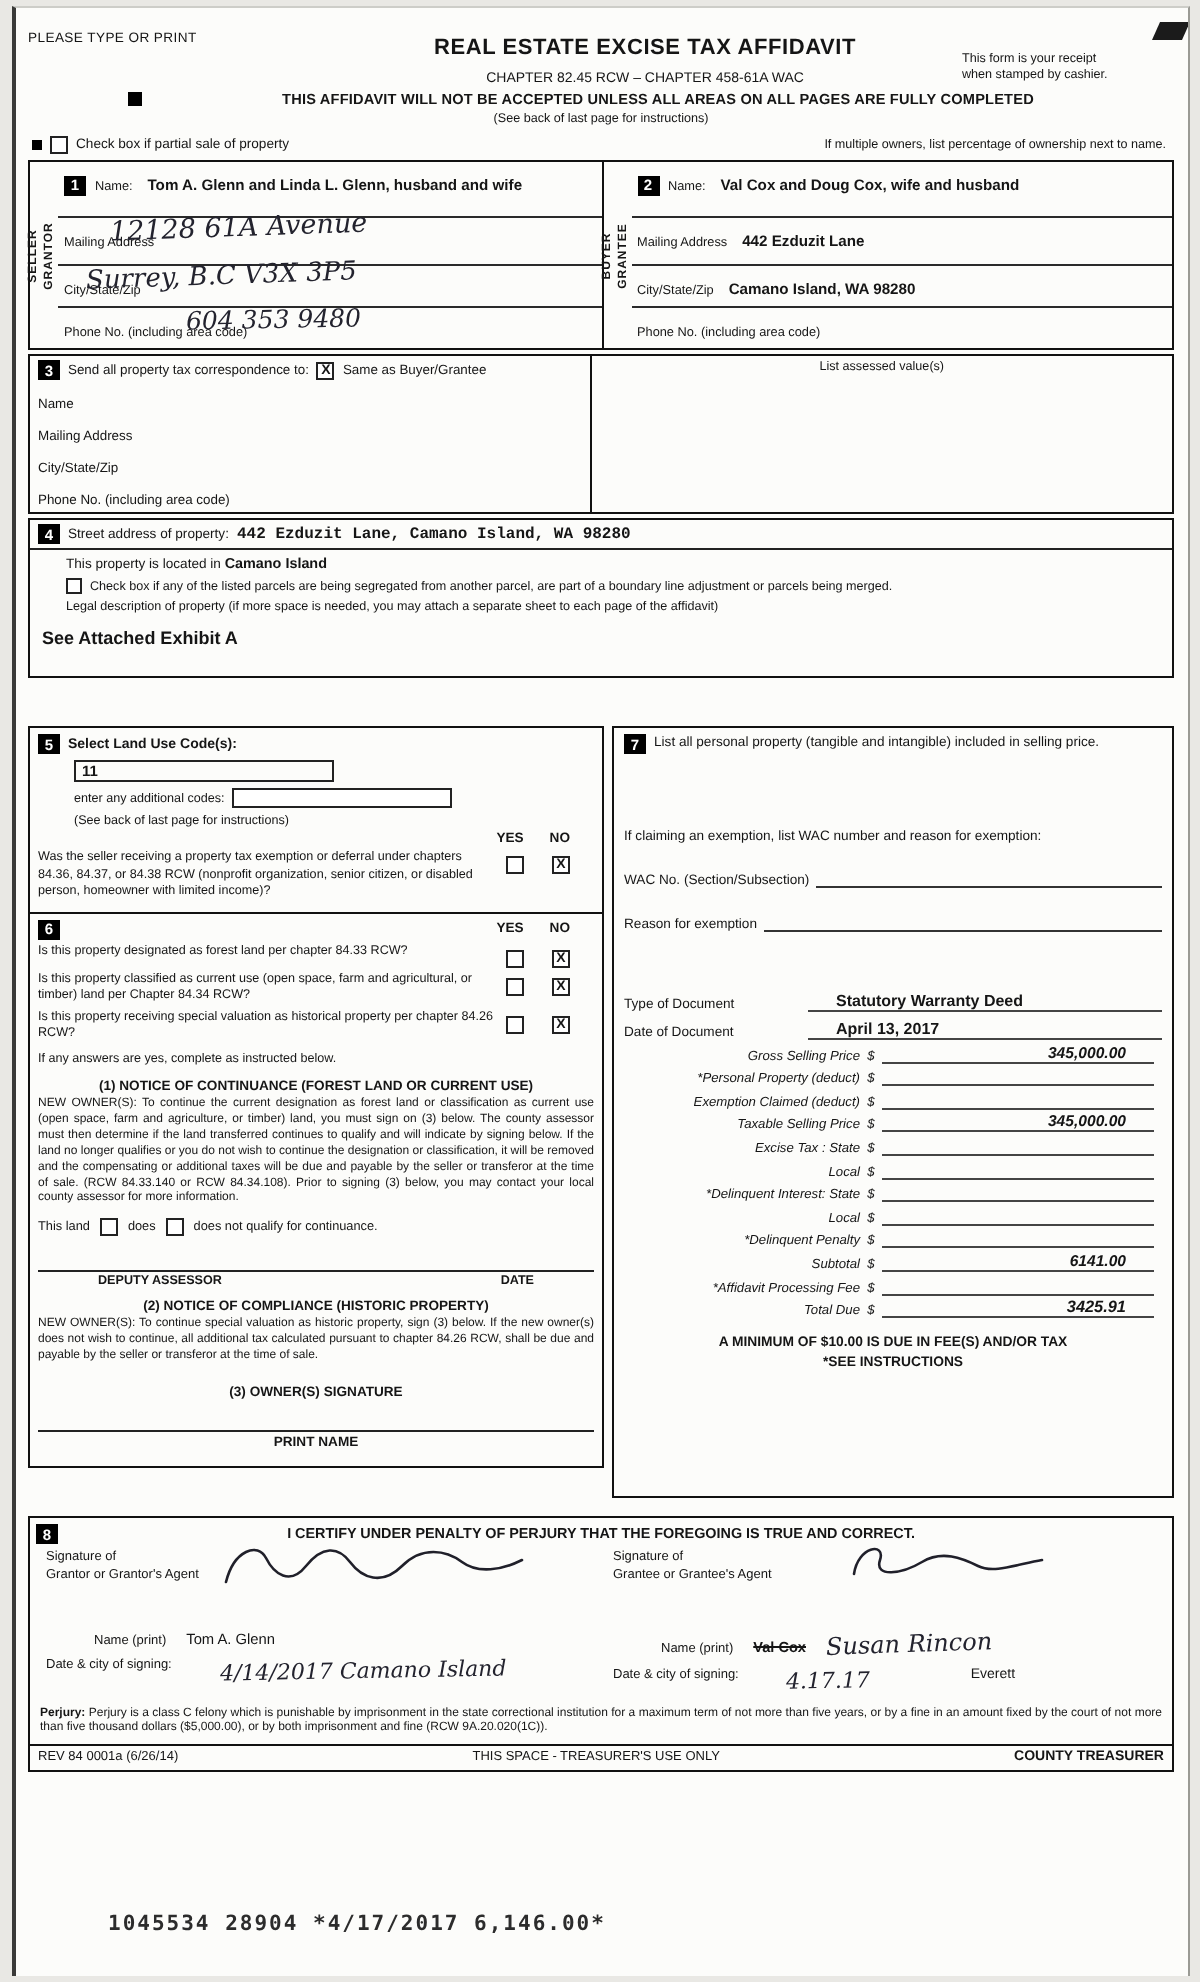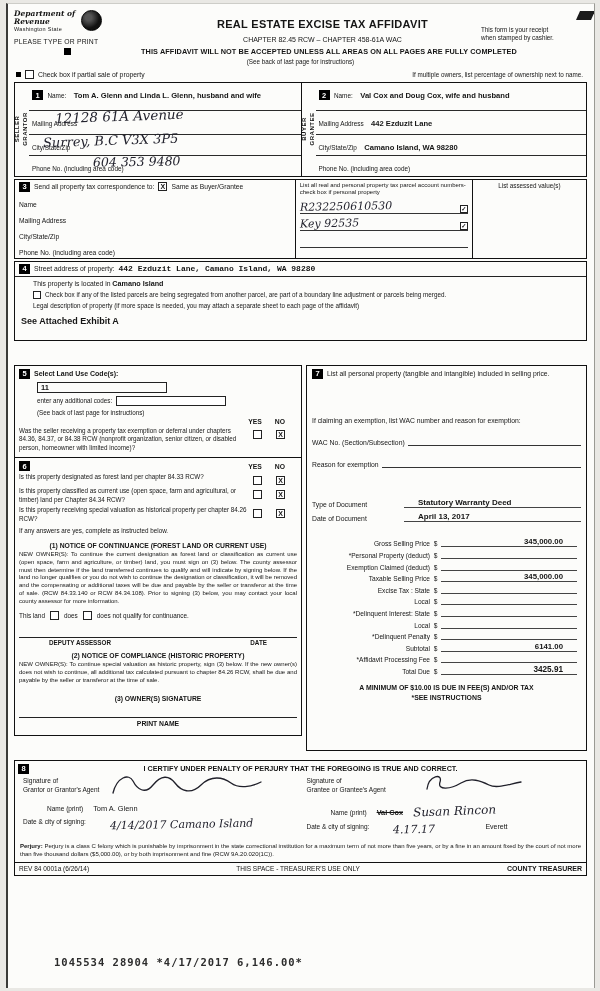--- a/index.html
+++ b/index.html
@@ -118,68 +118,60 @@
   .s7r1 .txt { font-size:6.8px; line-height:1.35; }
   .sp38 { height:38px; }
   .sp26 { height:26px; }
   .exi { font-size:6.8px; }
   .linerow { display:flex; align-items:flex-end; gap:3px; margin-top:13px; }
   .linerow .lab { font-size:6.8px; white-space:nowrap; }
   .fill-line { flex:1; border-bottom:1px solid #333; height:9px; }
   .docrow { display:flex; align-items:flex-end; margin-top:4px; }
   .docrow .lab { font-size:6.8px; width:92px; flex:none; }
   .docrow .dval { flex:1; border-bottom:1px solid #444; font-size:8px; font-weight:bold; padding-left:14px; }
-  .money { margin-top:14px; }
+  .money { margin-top:0;font-style:italic; }
   .mrow { display:flex; align-items:flex-end; height:11.6px; }
   .mlabel { width:118px; text-align:right; font-size:6.6px; flex:none; }
   .mdollar { width:11px; text-align:center; font-size:6.6px; flex:none; }
   .mval { flex:1; border-bottom:1px solid #444; text-align:right; font-size:7.8px; font-weight:bold; padding-right:14px; margin-right:4px; min-height:10px; }
   .min-note { text-align:center; font-weight:bold; font-size:6.9px; margin-top:9px; }
   .see-ins { text-align:center; font-weight:bold; font-size:6.9px; margin-top:3px; }
 
   
   .box8 { border:1px solid #111; margin-top:9px; }
   .s8head { position:relative; text-align:center; padding:3px 14px 2px; font-weight:bold; font-size:7.2px; }
   .s8head .secnum { position:absolute; left:3px; top:3px; }
   .sigrow { display:flex; padding:0 2px; }
   .sigcol { width:50%; padding:2px 6px 4px; position:relative; }
   .sig-lab { font-size:6.5px; line-height:1.35; }
   .sig-art { position:absolute; top:-4px; }
   .sig-art.g1 { left:90px; }
   .sig-art.g2 { left:120px; }
   .strike { text-decoration:line-through; font-size:7.3px; font-weight:bold; }
-  .nm-row { display:flex; align-items:baseline; gap:10px; margin-top:10px; font-size:6.5px;padding-left:24px; }
+  .nm-row { display:flex; align-items:baseline; gap:10px; margin-top:22px; font-size:6.5px;padding-left:24px; }
   .nm-row .tval { font-size:7.4px; }
   .hw-name { font-size:12px; transform:rotate(-2deg); display:inline-block; }
   .dt-row { display:flex; align-items:flex-start; gap:24px; margin-top:5px; font-size:6.5px; }
   .hw-date { font-size:11px; transform:rotate(-1deg); display:inline-block; }
   .tcity { font-size:7px; margin-left:26px; }
   .perjury { padding:3px 5px 3px; font-size:6px; line-height:1.32; text-align:justify; }
   .f8 { border-top:1px solid #111; display:flex; justify-content:space-between; align-items:center; padding:2px 4px 3px; font-size:6.5px; }
   .f8 .ct { font-weight:bold; font-size:7px; }
 
   .stamp { position:absolute; left:46px; top:952px; font-family:"DejaVu Sans Mono", monospace;
            font-size:10.5px; font-weight:bold; letter-spacing:1px; color:#2c2c2c; }
 </style>
 </head>
 <body>
 
 <div class="page">
   <div class="corner-mark"></div>
 
   <div class="hdr">
     <div class="logo-block">
-      <div class="logo">
-        <div>
-          <div class="lt1">Department of</div>
-          <div class="lt2">Revenue</div>
-          <div class="lt3">Washington State</div>
-        </div>
-        <div class="logo-seal"></div>
-      </div>
       <div class="type-print">PLEASE TYPE OR PRINT</div>
     </div>
     <div class="h-center">
       <div class="h-title">REAL ESTATE EXCISE TAX AFFIDAVIT</div>
       <div class="h-chapter">CHAPTER 82.45 RCW – CHAPTER 458-61A WAC</div>
     </div>
     <div class="h-right">
       <div>This form is your receipt</div>
       <div>when stamped by cashier.</div>
     </div>
@@ -260,32 +252,20 @@
       <div class="s3-head">
         <span class="secnum">3</span>
         <span>Send all property tax correspondence to:</span>
         <span class="cb">X</span>
         <span>Same as Buyer/Grantee</span>
       </div>
       <div class="s3-field">Name</div>
       <div class="s3-field">Mailing Address</div>
       <div class="s3-field">City/State/Zip</div>
       <div class="s3-field">Phone No. (including area code)</div>
-    </div>
-    <div class="s3-parcel">
-      <div class="p-head">List all real and personal property tax parcel account numbers-check box if personal property</div>
-      <div class="p-line">
-        <span class="hw">R232250610530</span>
-        <span class="cb small">✓</span>
-      </div>
-      <div class="p-line">
-        <span class="hw">Key 92535</span>
-        <span class="cb small">✓</span>
-      </div>
-      <div class="p-line"></div>
     </div>
     <div class="s3-assessed">
       <div>List assessed value(s)</div>
     </div>
   </div>
 
   <div class="box4">
     <div class="s4r1">
       <span class="secnum">4</span>
       <span class="lab">Street address of property:</span>

